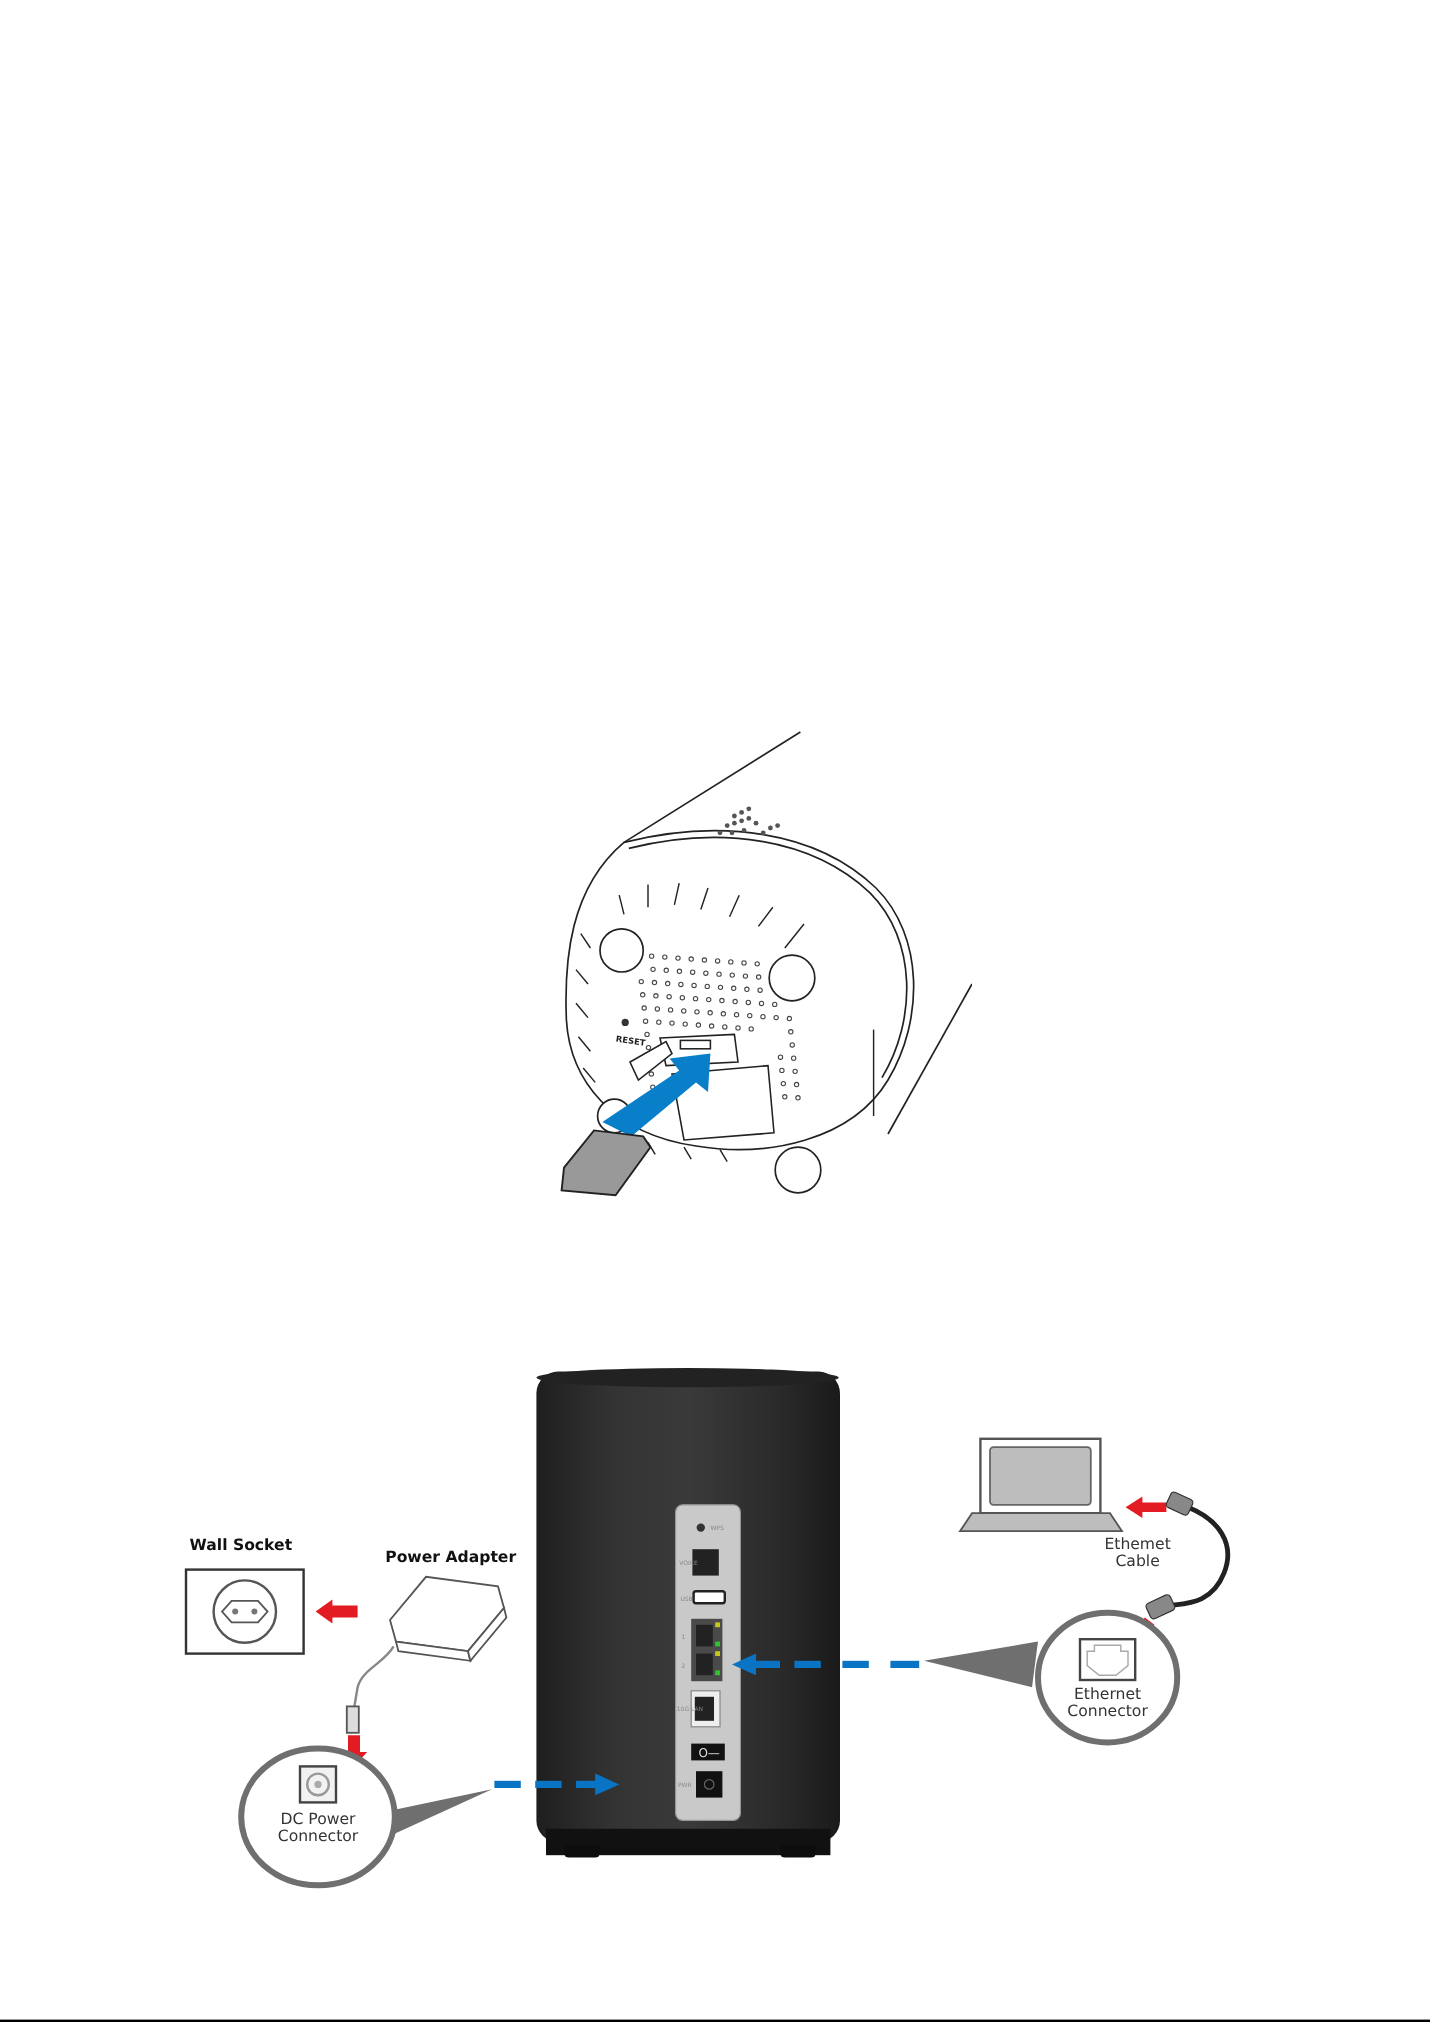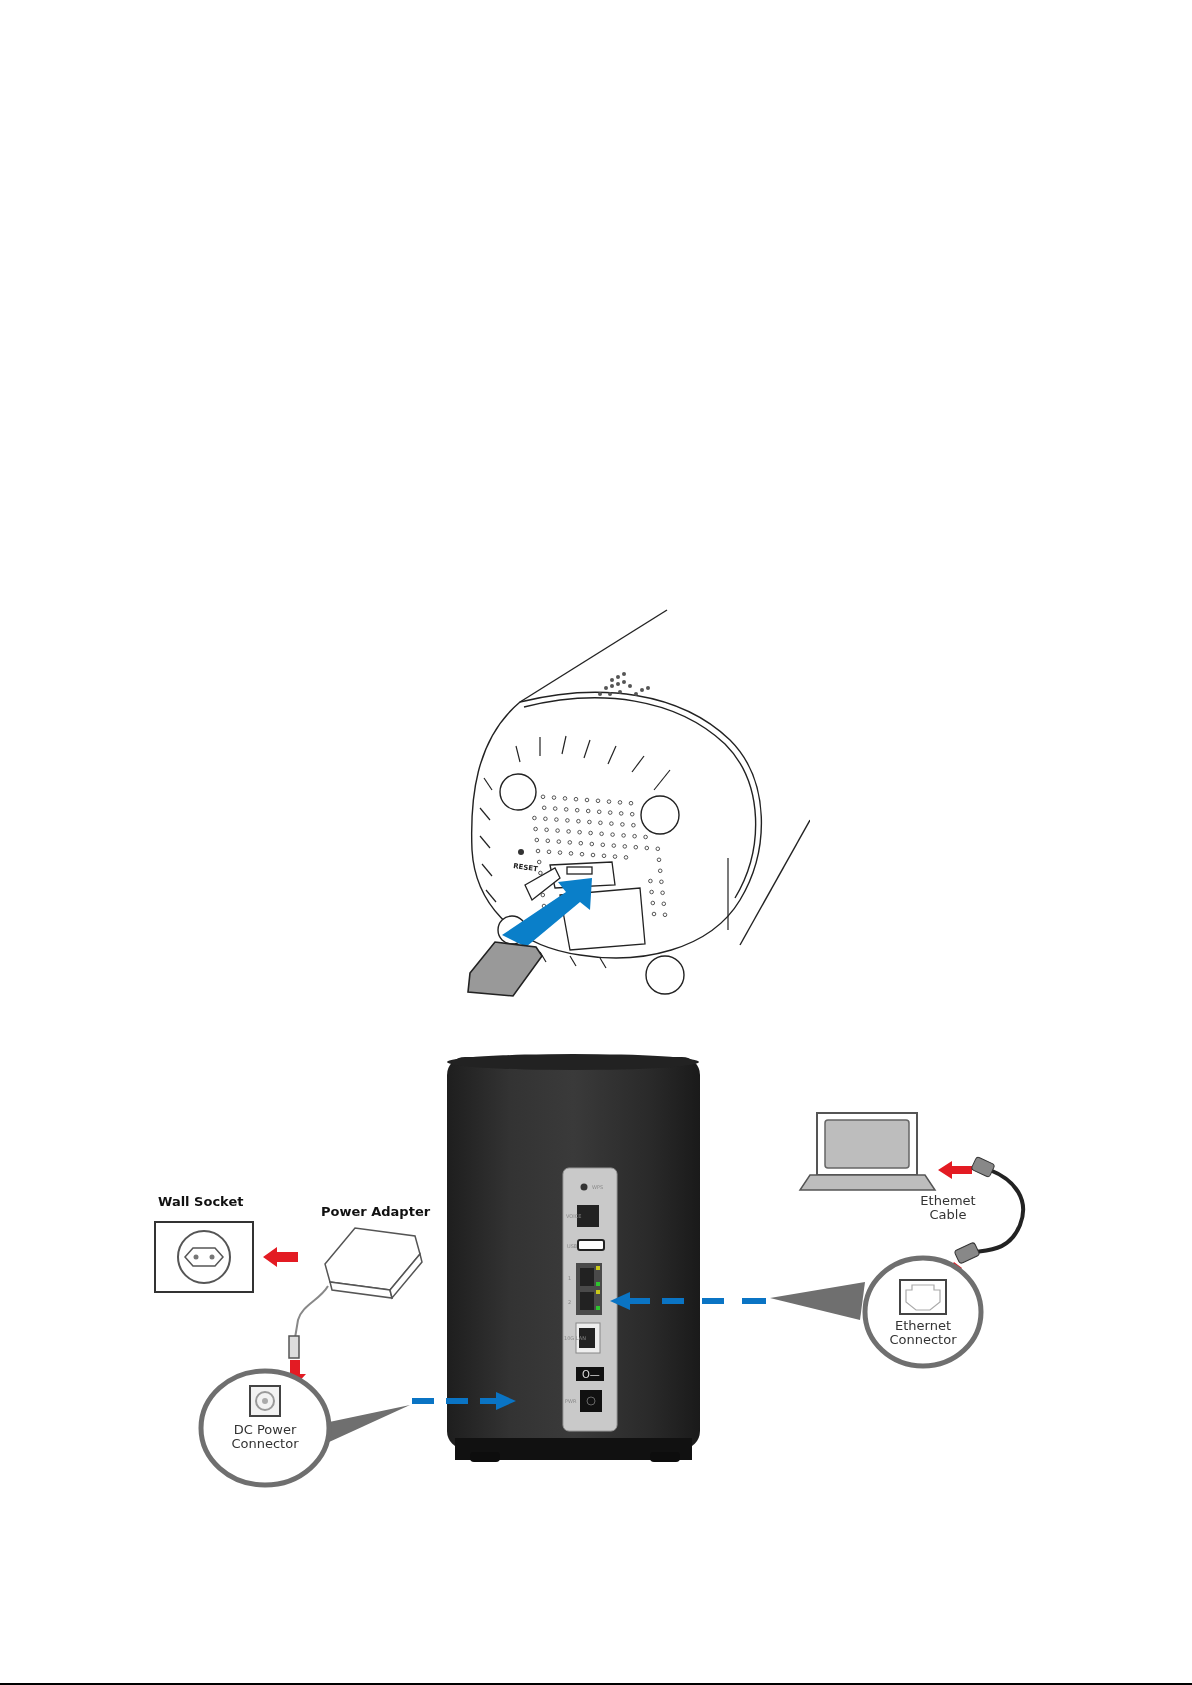--- a/index.html
+++ b/index.html
@@ -1,21 +1,21 @@
 <!DOCTYPE html>
 <html><head>
   <meta charset="utf-8">
   <style>
     html, body { margin: 0; padding: 0; background: #ffffff; }
     body { width: 1192px; height: 1685px; position: relative; overflow: hidden;
            font-family: "DejaVu Sans", sans-serif; }
     .page { position: absolute; left: 0; top: 0; width: 1192px; height: 1685px; background: #fff; }
     .figure { position: absolute; }
     #fig-sd { left: 440px; top: 600px; width: 370px; height: 420px; }
-    #fig-install { left: 130px; top: 1040px; width: 990px; height: 460px; }
+    #fig-install { left: 130px; top: 1126px; width: 990px; height: 460px; }
     svg text { font-family: "DejaVu Sans", sans-serif; }
     .lbl-bold { font-weight: bold; fill: #111; font-size: 13px; }
     .lbl-callout { fill: #333; font-size: 13px; }
     .lbl-panel { fill: #888; font-size: 5px; }
     .lbl-reset { font-weight: bold; fill: #222; font-size: 7px; }
     .bottom-rule { position: absolute; left: 0; right: 0; bottom: 0; height: 2px; background: #000; }
   </style>
 </head>
 <body>
 

